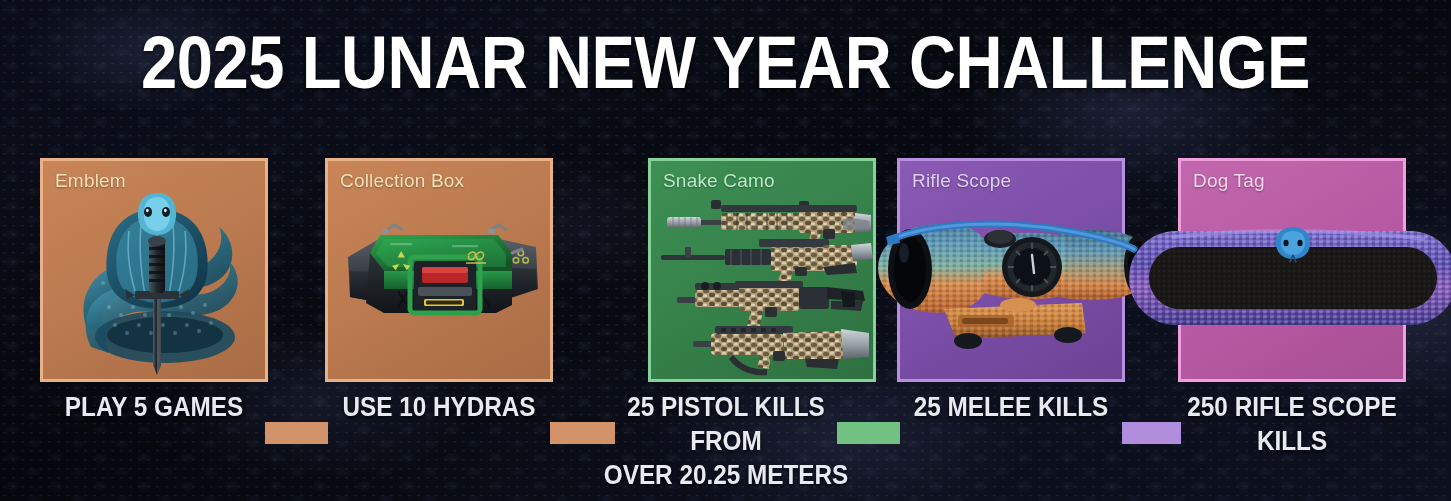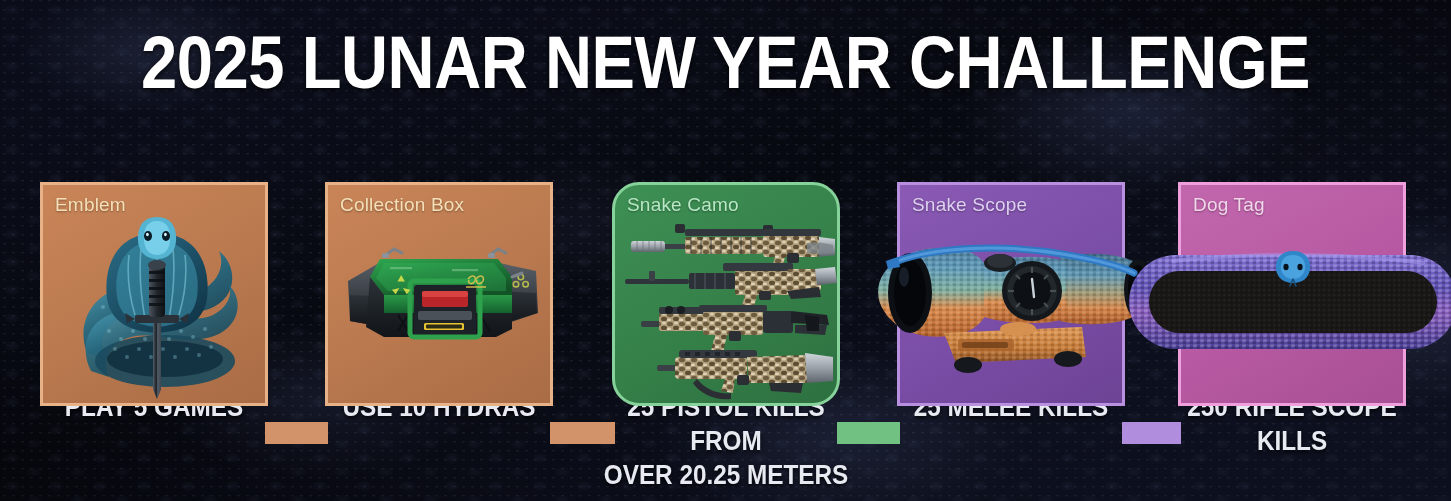--- a/index.html
+++ b/index.html
@@ -58,21 +58,20 @@
 
   .connector { position:absolute; top:264px; height:22px; z-index:1; }
 
   .card {
     position:absolute;
     top:0;
     width:228px; height:224px;
     border-width:3px; border-style:solid;
     z-index:2;
     overflow:visible;
-    margin-top:24px;
   }
   .card-inner { position:absolute; inset:0; overflow:visible; }
   .card-label {
     position:absolute; top:9px; left:12px;
     font-size:19px; font-weight:400;
     z-index:9;
     text-shadow:0 1px 2px rgba(0,0,0,.35);
     letter-spacing:.2px;
   }
   .art { position:absolute; inset:0; z-index:5; }
@@ -96,21 +95,21 @@
   #card-1 .card-label { color:#f5e0b8; }
 
   .cobra { position:absolute; left:26px; top:18px; width:176px; height:196px; }
 
   
   #card-2 { left:325px; background:linear-gradient(150deg,#c98558 0%,#b9784e 55%,#a96c45 100%); border-color:#e8b288; }
   #card-2 .card-label { color:#f5e0b8; }
   .crate { position:absolute; left:12px; top:48px; width:204px; height:120px; }
 
   
-  #card-3 { left:612px; background:linear-gradient(150deg,#3e9055 0%,#358049 55%,#2d7040 100%); border-color:#86d29a;border-radius:27px; }
+  #card-3 { left:648px; background:linear-gradient(150deg,#3e9055 0%,#358049 55%,#2d7040 100%); border-color:#86d29a; }
   #card-3 .card-label { color:#b8e8c4; }
   .guns { position:absolute; left:4px; top:28px; width:220px; height:192px; }
 
   
   #card-4 { left:897px; background:linear-gradient(150deg,#8a5ab4 0%,#7a4da6 55%,#6d4395 100%); border-color:#b98fe0; }
   #card-4 .card-label { color:#ded0f0; }
   .scope { position:absolute; left:-28px; top:36px; width:286px; height:152px; }
 
   
   #card-5 { left:1178px; background:linear-gradient(150deg,#c267ae 0%,#b659a2 55%,#a84f95 100%); border-color:#efa0dc;text-decoration:underline; }
@@ -532,21 +531,21 @@
         <path d="M72 112 L210 106 L214 136 L84 142 Z" fill="url(#mountG)"></path>
         <path d="M72 112 L210 106 L214 136 L84 142 Z" fill="url(#skin)"></path>
         <rect x="86" y="118" width="56" height="12" rx="3" fill="#a9642d" opacity=".8"></rect>
         <rect x="90" y="121" width="46" height="6" rx="2" fill="#6f3f18" opacity=".8"></rect>
 
         <ellipse cx="96" cy="144" rx="14" ry="8" fill="#15181c"></ellipse>
         <ellipse cx="196" cy="138" rx="14" ry="8" fill="#15181c"></ellipse>
         <ellipse cx="146" cy="108" rx="18" ry="7" fill="#d6904f"></ellipse>
       </svg>
     </div>
-    <div class="card-label">Snake Scope</div>
+    <div class="card-label">Rifle Scope</div>
   </div>
   <div class="req" id="req-4">
     <div>25 MELEE KILLS</div>
   </div>
 
   <div class="card" id="card-5">
     <div class="card-inner">
       <svg class="dogtag art" viewBox="0 0 340 106">
         <defs>
           <linearGradient id="snakeRim" x1="0" y1="0" x2="0" y2="1">

